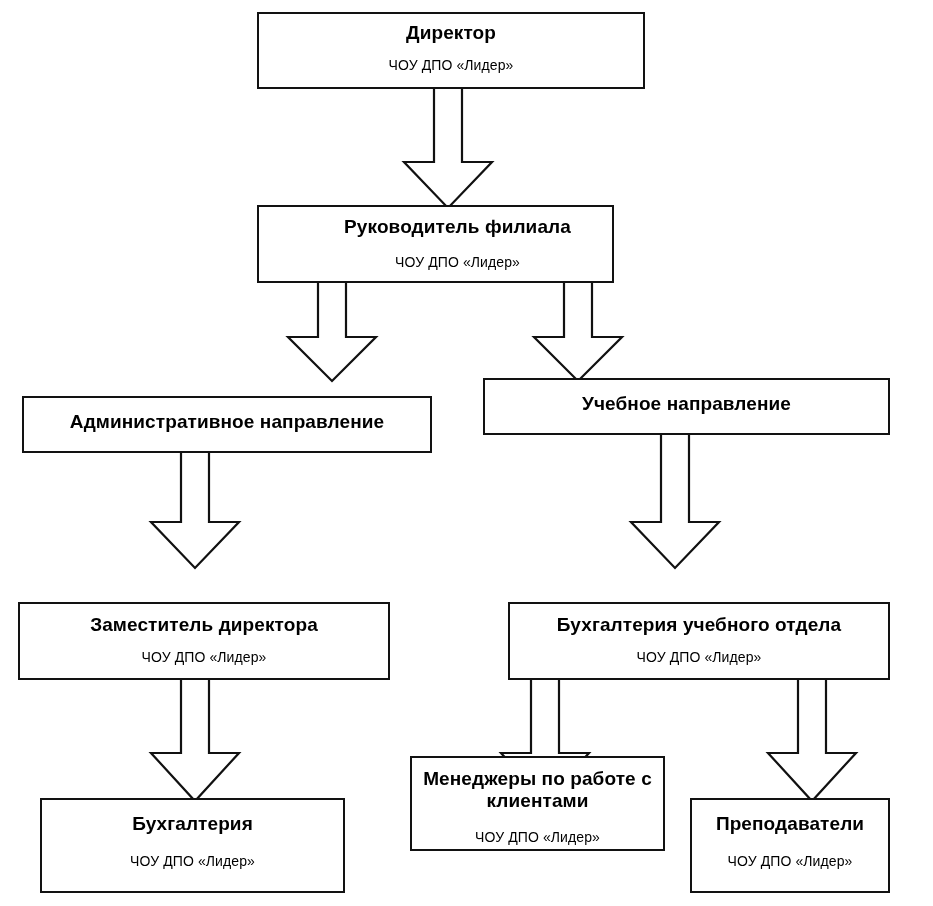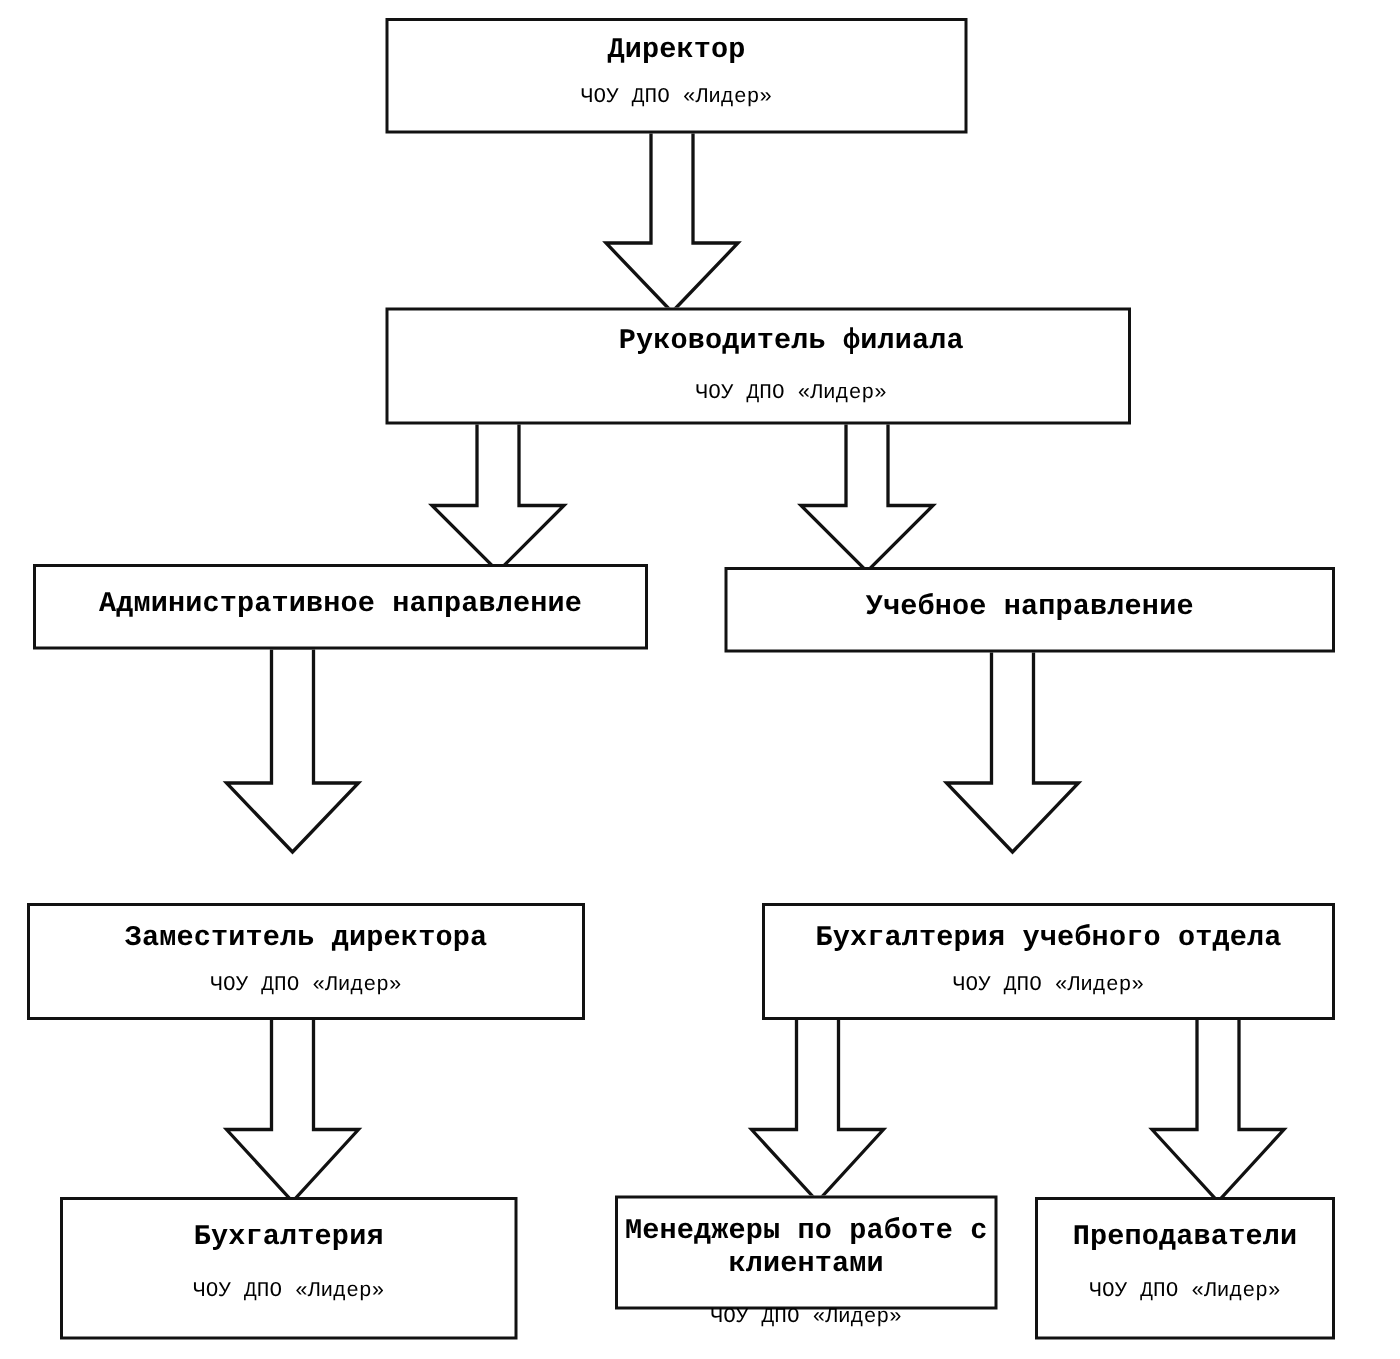--- a/index.html
+++ b/index.html
@@ -5,21 +5,21 @@
   html, body {
     margin: 0;
     padding: 0;
     background: #ffffff;
   }
   #canvas {
     position: relative;
     width: 933px;
     height: 906px;
     background: #ffffff;
-    font-family: Liberation Mono, monospace;
+    font-family: Liberation Sans, sans-serif;
     overflow: hidden;
   }
   .node {
     position: absolute;
     box-sizing: border-box;
     border: 2px solid #121212;
     background: #ffffff;
     display: flex;
     flex-direction: column;
     align-items: center;
@@ -103,26 +103,26 @@
 
   <svg class="arrow" style="left:768px; top:640px;" width="88" height="161" viewBox="0 0 88 161">
     <polygon points="30,0 58,0 58,113 88,113 44,161 0,113 30,113"></polygon>
   </svg>
 
   <div class="node pad-a" style="left:257px; top:12px; width:388px; height:77px;">
     <div class="title">Директор</div>
     <div class="sub">ЧОУ ДПО «Лидер»</div>
   </div>
 
-  <div class="node pad-b" style="left:257px; top:205px; width:497px; height:78px;padding-left:44px;">
+  <div class="node pad-b" style="left:257px; top:205px; width:357px; height:78px;padding-left:44px;">
     <div class="title">Руководитель филиала</div>
     <div class="sub">ЧОУ ДПО «Лидер»</div>
   </div>
 
-  <div class="node pad-single" style="left:22px; top:376px; width:410px; height:57px;">
+  <div class="node pad-single" style="left:22px; top:396px; width:410px; height:57px;">
     <div class="title">Административное направление</div>
   </div>
 
   <div class="node pad-single" style="left:483px; top:378px; width:407px; height:57px;text-align:right;">
     <div class="title">Учебное направление</div>
   </div>
 
   <div class="node pad-c" style="left:18px; top:565px; width:372px; height:78px;">
     <div class="title">Заместитель директора</div>
     <div class="sub">ЧОУ ДПО «Лидер»</div>
@@ -131,21 +131,21 @@
   <div class="node pad-c" style="left:508px; top:565px; width:382px; height:78px;">
     <div class="title">Бухгалтерия учебного отдела</div>
     <div class="sub">ЧОУ ДПО «Лидер»</div>
   </div>
 
   <div class="node pad-d" style="left:40px; top:798px; width:305px; height:95px;">
     <div class="title">Бухгалтерия</div>
     <div class="sub">ЧОУ ДПО «Лидер»</div>
   </div>
 
-  <div class="node pad-e" style="left:410px; top:797px; width:255px; height:76px;">
+  <div class="node pad-e" style="left:410px; top:756px; width:255px; height:95px;">
     <div class="title">Менеджеры по работе с
 клиентами</div>
     <div class="sub">ЧОУ ДПО «Лидер»</div>
   </div>
 
   <div class="node pad-d" style="left:690px; top:798px; width:200px; height:95px;">
     <div class="title">Преподаватели</div>
     <div class="sub">ЧОУ ДПО «Лидер»</div>
   </div>
 

